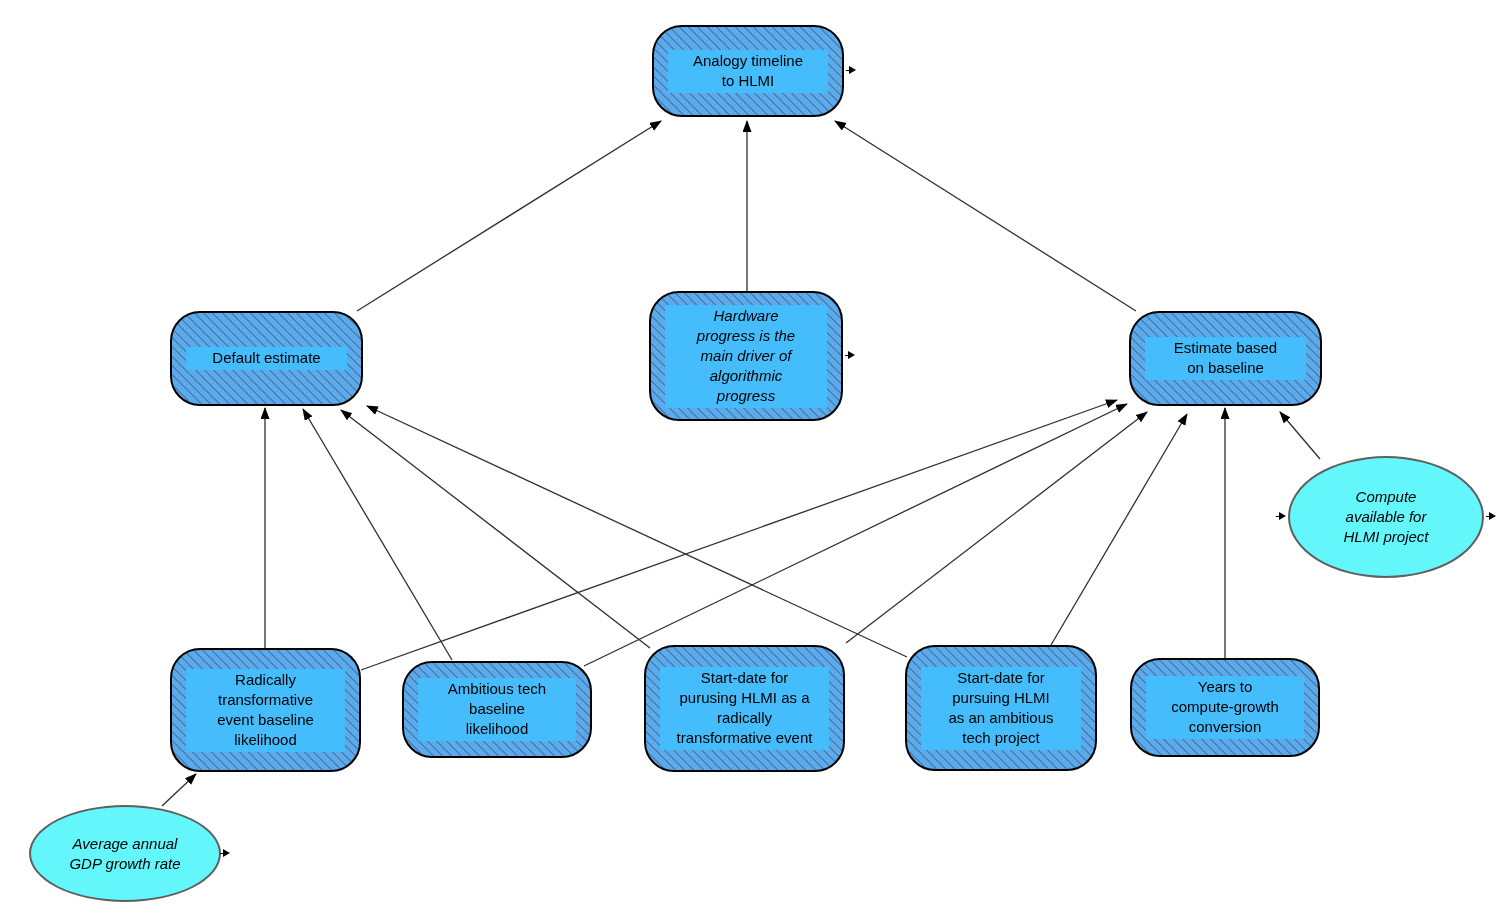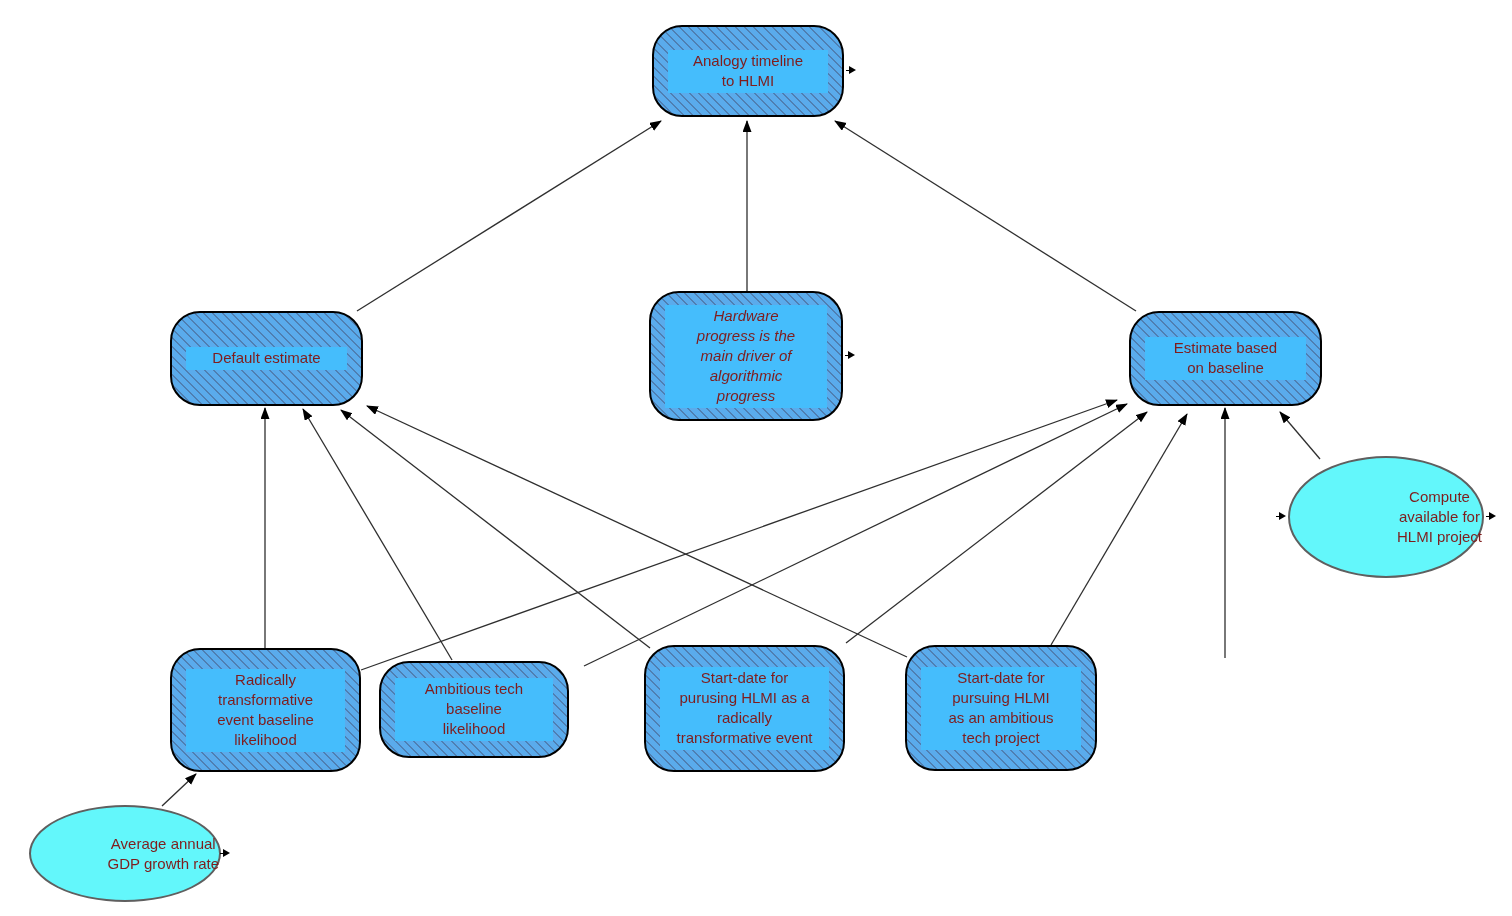--- a/index.html
+++ b/index.html
@@ -9,41 +9,41 @@
     overflow:hidden;
     background:#ffffff;
     font-family:"Liberation Sans", sans-serif;
   }
   #edge-layer{position:absolute;left:0;top:0;width:1512px;height:916px;}
   .node{
     position:absolute;
     box-sizing:border-box;
     display:flex;align-items:center;justify-content:center;
     text-align:center;
-    color:#7f1d1d;
+    color:#000000;
     font-size:15px;line-height:20px;
     z-index:2;
   }
   .rect{
     border:2px solid #000000;
     border-radius:30px;
     background:repeating-linear-gradient(45deg,#4f7fb2 0 1.6px,#5aabec 1.6px 6.6px);
   }
   .rect .lbl{
     display:block;
     width:calc(100% - 28px);
     background:#45bdfc;
     padding:1px 0 2px 0;
     white-space:pre-line;
   }
   .ellipse{
     border:2px solid #5f5f5f;
     border-radius:50%;
     background:#63f7fb;
-    justify-content:flex-end;
+    font-style:italic;
   }
   .ellipse .lbl{display:block;white-space:pre-line;background:transparent;}
   .italic{font-style:italic;}
   .port{position:absolute;width:10px;height:9px;z-index:3;}
   .port::before{content:"";position:absolute;left:0;top:4px;width:4px;height:1px;background:#000;}
   .port::after{content:"";position:absolute;left:3px;top:0;width:0;height:0;
     border-top:4.5px solid transparent;border-bottom:4.5px solid transparent;border-left:7px solid #000;}
 </style>
 </head>
 <body>
@@ -100,40 +100,45 @@
 HLMI project</span>
   </div>
 
   <div class="node rect" style="left:170px;top:648px;width:191px;height:124px">
     <span class="lbl">Radically
 transformative
 event baseline
 likelihood</span>
   </div>
 
-  <div class="node rect" style="left:379px;top:661px;width:190px;height:97px">
+  <div class="node rect" style="left:402px;top:661px;width:190px;height:97px">
     <span class="lbl">Ambitious tech
 baseline
 likelihood</span>
   </div>
 
   <div class="node rect" style="left:644px;top:645px;width:201px;height:127px">
     <span class="lbl">Start-date for
 purusing HLMI as a
 radically
 transformative event</span>
   </div>
 
   <div class="node rect" style="left:905px;top:645px;width:192px;height:126px">
     <span class="lbl">Start-date for
 pursuing HLMI
 as an ambitious
 tech project</span>
   </div>
 
+  <div class="node rect" style="left:1130px;top:658px;width:190px;height:99px">
+    <span class="lbl">Years to
+compute-growth
+conversion</span>
+  </div>
 
   <div class="node ellipse" style="left:29px;top:805px;width:192px;height:97px">
     <span class="lbl">Average annual
 GDP growth rate</span>
   </div>
 
   <span class="port" style="left:846px;top:66px"></span>
   <span class="port" style="left:845px;top:351px"></span>
   <span class="port" style="left:1276px;top:512px"></span>
   <span class="port" style="left:1486px;top:512px"></span>

